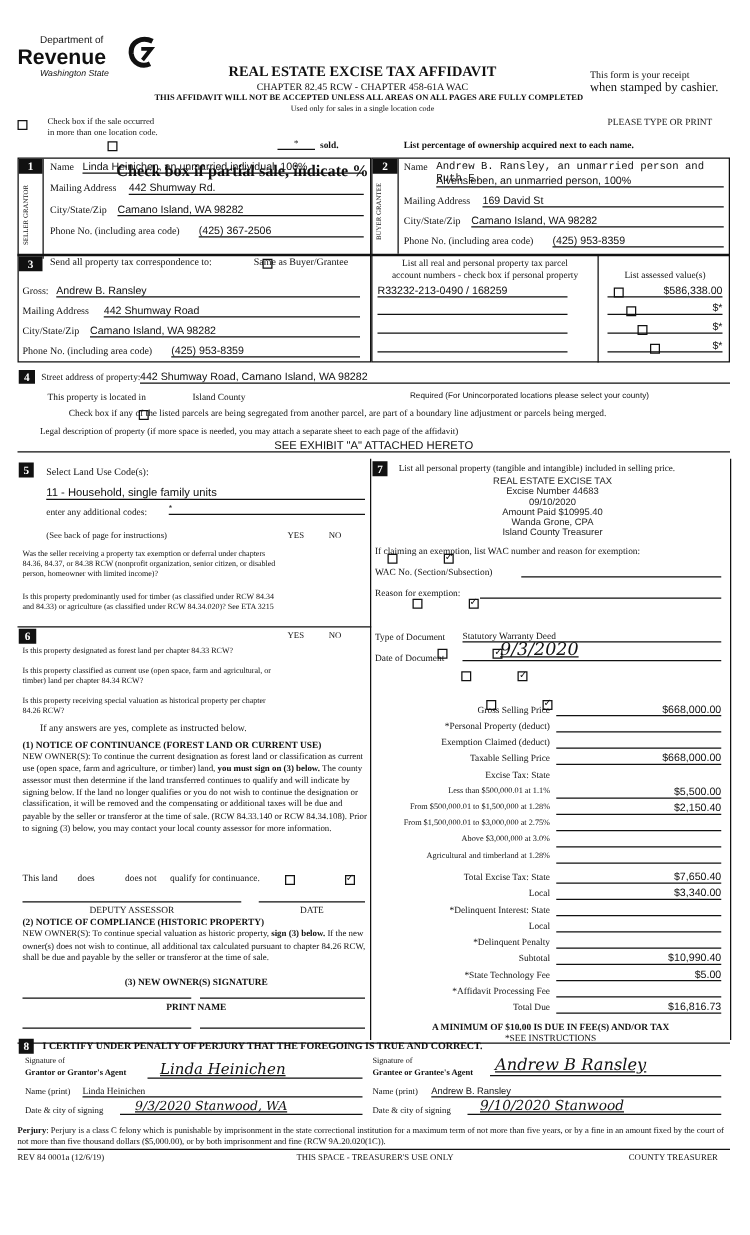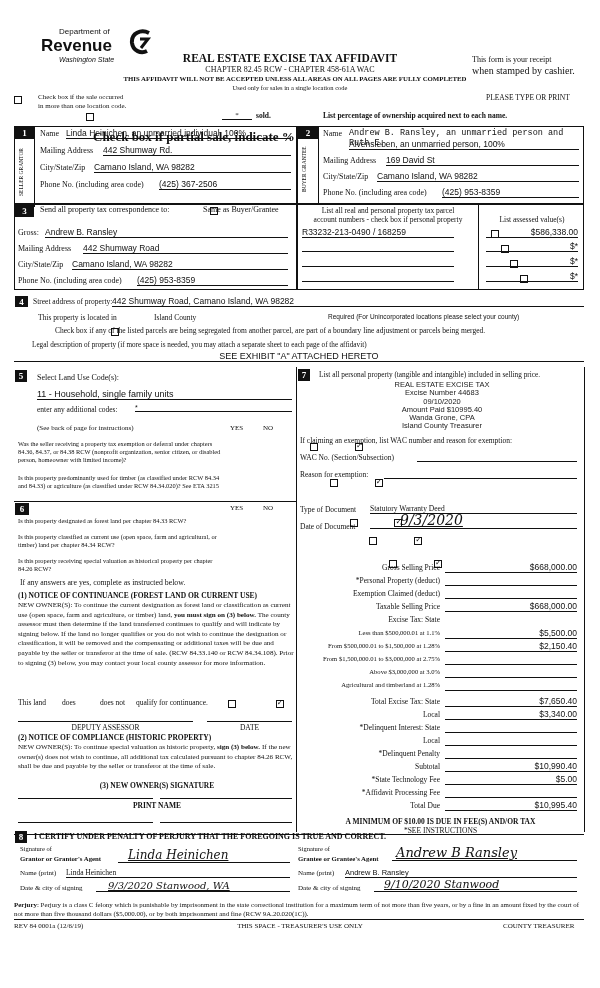--- a/index.html
+++ b/index.html
@@ -17,21 +17,21 @@
   .right { text-align: right; }
   .center { text-align: center; }
   .bold { font-weight: bold; }
 </style>
 </head>
 <body>
 
 
 
 
-<div class="abs" style="left:14px;top:27px;width:120px;height:42px;margin-left:27px;">
+<div class="abs" style="left:14px;top:27px;width:120px;height:42px;">
   <div class="abs sans" style="left:18px;top:0;font-size:8px;">Department of</div>
   <div class="abs sans bold" style="left:0;top:9px;font-size:17px;">Revenue</div>
   <div class="abs sans" style="left:18px;top:29px;font-size:7px;font-style:italic;">Washington State</div>
   <svg class="abs" style="left:88px;top:2px;" width="24" height="26" viewBox="0 0 24 26">
       <path d="M20 4 C12 0 2 4 3 14 C4 22 12 25 18 22" fill="none" stroke="#111" stroke-width="4"></path>
       <path d="M11 10 L19 10 L12 19" fill="none" stroke="#111" stroke-width="3"></path>
     </svg>
 </div>
 <div class="abs center bold" style="left:150px;top:52px;width:280px;font-size:11.5px;">REAL ESTATE EXCISE TAX AFFIDAVIT</div>
 <div class="abs center" style="left:150px;top:65px;width:280px;font-size:8px;">CHAPTER 82.45 RCW - CHAPTER 458-61A WAC</div>
@@ -146,21 +146,21 @@
 <div class="abs" style="left:263px;top:504px;font-size:7px;">NO</div>
 <div class="abs" style="left:18px;top:517px;width:212px;font-size:6.4px;line-height:8px;">Is this property designated as forest land per chapter 84.33 RCW?</div>
 <span class="abs chk" style="left:231px;top:518px;"></span>
 <span class="abs chk on" style="left:266px;top:518px;"></span>
 <div class="abs" style="left:18px;top:533px;width:205px;font-size:6.4px;line-height:8px;">Is this property classified as current use (open space, farm and agricultural, or timber) land per chapter 84.34 RCW?</div>
 <span class="abs chk" style="left:231px;top:536px;"></span>
 <span class="abs chk on" style="left:266px;top:536px;"></span>
 <div class="abs" style="left:18px;top:557px;width:205px;font-size:6.4px;line-height:8px;">Is this property receiving special valuation as historical property per chapter 84.26 RCW?</div>
 <span class="abs chk" style="left:231px;top:559px;"></span>
 <span class="abs chk on" style="left:266px;top:559px;"></span>
-<div class="abs" style="left:20px;top:578px;font-size:7.8px;">If any answers are yes, complete as instructed below.</div>
+<div class="abs" style="left:32px;top:578px;font-size:7.8px;">If any answers are yes, complete as instructed below.</div>
 <div class="abs bold" style="left:18px;top:591px;font-size:7.5px;white-space:nowrap;">(1) NOTICE OF CONTINUANCE (FOREST LAND OR CURRENT USE)</div>
 <div class="abs" style="left:18px;top:601px;width:278px;font-size:7.1px;line-height:9.6px;">
   <span>NEW OWNER(S): To continue the current designation as forest land or classification as current use (open space, farm and agriculture, or timber) land,</span>
   <b>you must sign on (3) below.</b>
   <span>The county assessor must then determine if the land transferred continues to qualify and will indicate by signing below. If the land no longer qualifies or you do not wish to continue the designation or classification, it will be removed and the compensating or additional taxes will be due and payable by the seller or transferor at the time of sale. (RCW 84.33.140 or RCW 84.34.108). Prior to signing (3) below, you may contact your local county assessor for more information.</span>
 </div>
 <div class="abs" style="left:18px;top:698px;font-size:7.5px;">This land</div>
 <span class="abs chk" style="left:50px;top:699px;"></span>
 <div class="abs" style="left:62px;top:698px;font-size:7.5px;">does</div>
 <span class="abs chk on" style="left:88px;top:699px;"></span>
@@ -236,21 +236,21 @@
   <div class="abs val uline right" style="left:145px;top:172px;width:132px;height:11px;"></div>
   <div class="abs right" style="left:0;top:186px;width:140px;font-size:7.5px;">*Delinquent Penalty</div>
   <div class="abs val uline right" style="left:145px;top:185px;width:132px;height:11px;"></div>
   <div class="abs right" style="left:0;top:199px;width:140px;font-size:7.5px;">Subtotal</div>
   <div class="abs val uline right" style="left:145px;top:198px;width:132px;height:11px;">$10,990.40</div>
   <div class="abs right" style="left:0;top:212px;width:140px;font-size:7.5px;">*State Technology Fee</div>
   <div class="abs val uline right" style="left:145px;top:211px;width:132px;height:11px;">$5.00</div>
   <div class="abs right" style="left:0;top:225px;width:140px;font-size:7.5px;">*Affidavit Processing Fee</div>
   <div class="abs val uline right" style="left:145px;top:224px;width:132px;height:11px;"></div>
   <div class="abs right" style="left:0;top:238px;width:140px;font-size:7.5px;">Total Due</div>
-  <div class="abs val uline right" style="left:145px;top:237px;width:132px;height:11px;">$10,995.40</div>
+  <div class="abs val uline right" style="left:145px;top:237px;width:132px;height:11px;">$16,816.73</div>
 </div>
 <div class="abs center bold" style="left:297px;top:817px;width:287px;font-size:7.5px;">A MINIMUM OF $10.00 IS DUE IN FEE(S) AND/OR TAX</div>
 <div class="abs center" style="left:297px;top:826px;width:287px;font-size:7.5px;">*SEE INSTRUCTIONS</div>
 
 
 <div class="abs" style="left:14px;top:834px;width:570px;height:1.2px;background:#111;"></div>
 <div class="abs num" style="left:15px;top:831px;width:12px;height:12px;">8</div>
 <div class="abs bold" style="left:34px;top:832px;font-size:8px;">I CERTIFY UNDER PENALTY OF PERJURY THAT THE FOREGOING IS TRUE AND CORRECT.</div>
 
 <div class="abs" style="left:20px;top:845px;font-size:6.5px;">Signature of</div>

